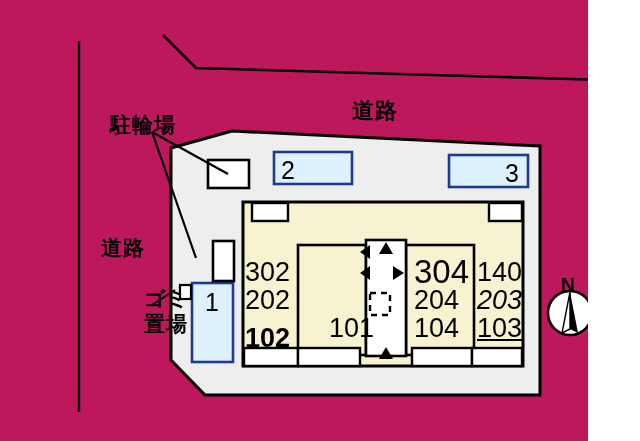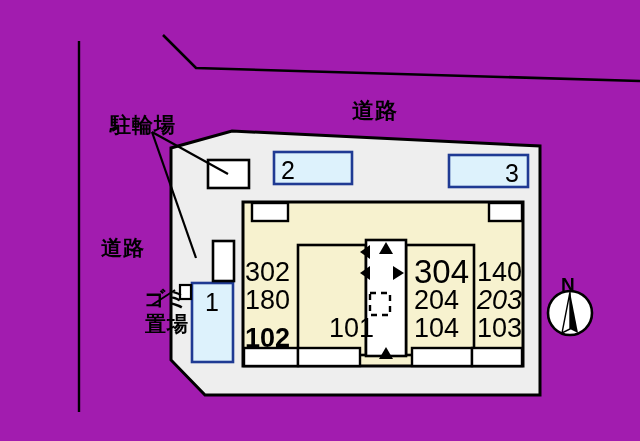--- a/index.html
+++ b/index.html
@@ -5,25 +5,24 @@
   html, body {
     margin: 0;
     padding: 0;
     background: #ffffff;
   }
   body {
     font-family: "Liberation Sans", "DejaVu Sans", sans-serif;
   }
   #stage {
     position: relative;
-    width: 640px;
+    width: 588px;
     height: 441px;
-    background: #a21caf;
+    background: #be185d;
     overflow: hidden;
-    text-align: right;
   }
   #stage svg {
     position: absolute;
     left: 0;
     top: 0;
   }
   .jp {
     font-family: "DejaVu Sans", "Liberation Sans", sans-serif;
     font-weight: 700;
   }
@@ -107,26 +106,26 @@
     <div class="jp">置場</div>
   </div>
 
   <div style="position:absolute; left:561px; top:274px; font-size:19px; font-weight:700;">N</div>
 
   <div style="position:absolute; left:281px; top:156px; font-size:25px;" class="roomtxt">2</div>
   <div style="position:absolute; left:505px; top:159px; font-size:25px;" class="roomtxt">3</div>
   <div style="position:absolute; left:205px; top:288px; font-size:25px;" class="roomtxt">1</div>
 
   <div style="position:absolute; left:245px; top:258px; font-size:27px; line-height:28px;" class="roomtxt">302</div>
-  <div style="position:absolute; left:245px; top:286px; font-size:27px; line-height:28px;" class="roomtxt">180</div>
+  <div style="position:absolute; left:245px; top:286px; font-size:27px; line-height:28px;" class="roomtxt">202</div>
   <div style="position:absolute; left:245px; top:324px; font-size:27px; line-height:28px;font-weight:bold;" class="roomtxt">102</div>
 
   <div style="position:absolute; left:305px; top:314px; font-size:27px; line-height:28px;margin-left:24px;" class="roomtxt">101</div>
 
   <div style="position:absolute; left:414px; top:258px; font-size:33px; line-height:28px;" class="roomtxt">304</div>
   <div style="position:absolute; left:414px; top:286px; font-size:27px; line-height:28px;" class="roomtxt">204</div>
   <div style="position:absolute; left:414px; top:314px; font-size:27px; line-height:28px;" class="roomtxt">104</div>
 
   <div style="position:absolute; left:477px; top:258px; font-size:27px; line-height:28px;" class="roomtxt">140</div>
   <div style="position:absolute; left:477px; top:286px; font-size:27px; line-height:28px;font-style:italic;" class="roomtxt">203</div>
-  <div style="position:absolute; left:477px; top:314px; font-size:27px; line-height:28px;" class="roomtxt">103</div>
+  <div style="position:absolute; left:477px; top:314px; font-size:27px; line-height:28px;text-decoration:underline;" class="roomtxt">103</div>
 
 </div>
 
 </body></html>

